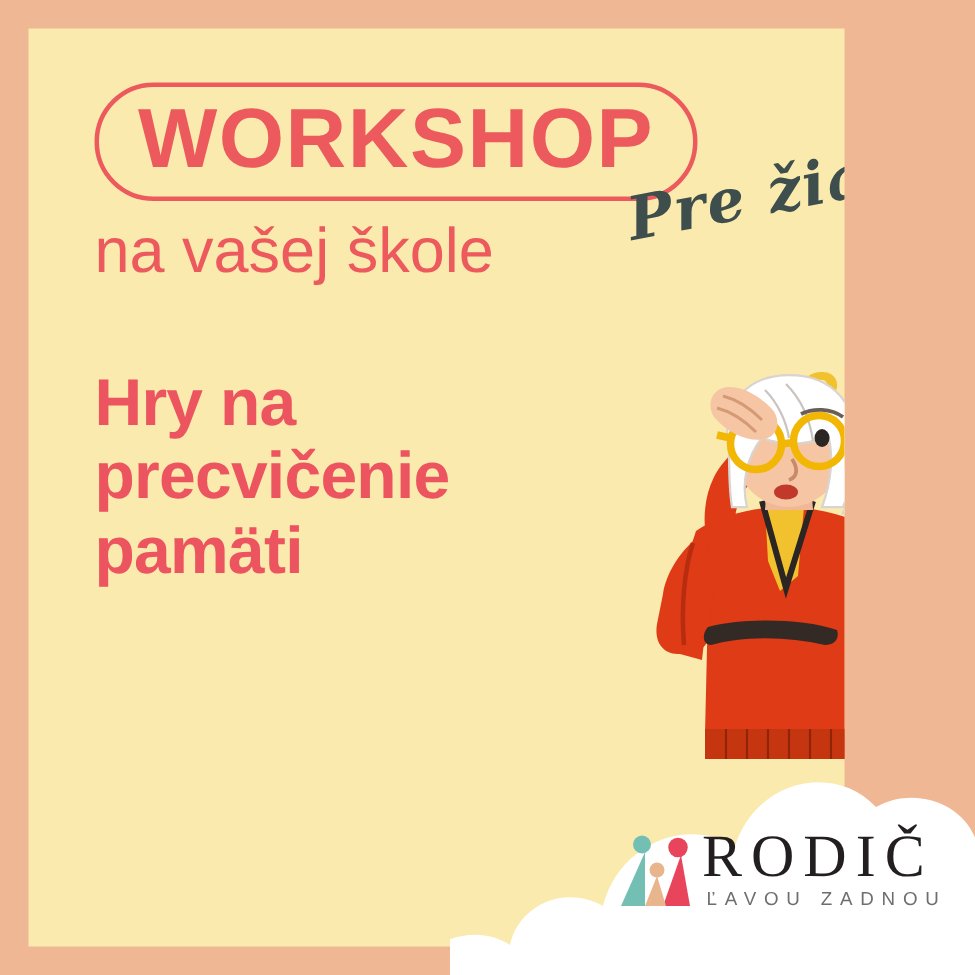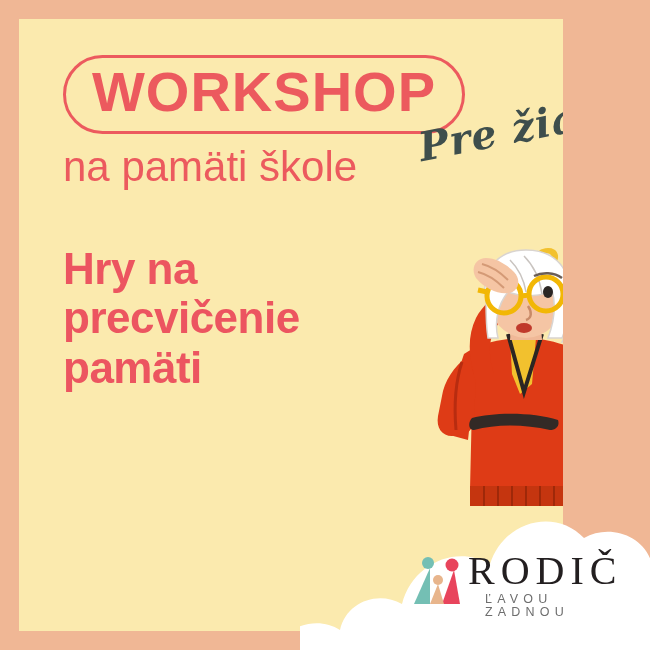--- a/index.html
+++ b/index.html
@@ -150,35 +150,35 @@
     letter-spacing: 6px;
     line-height: 0.95;
   }
   .logo-tagline {
     font-family: "Liberation Sans", sans-serif;
     font-size: 12.5px;
     color: #6E6E6E;
     letter-spacing: 5.2px;
     line-height: 1;
     margin-top: 3px;
-    margin-left: 17px;
+    margin-left: 3px;
   }
 </style>
 </head>
 <body>
 
 <div class="poster">
 
   <div class="panel">
 
     <div class="header">
       <div class="workshop-pill">
         <span class="workshop-text">WORKSHOP</span>
       </div>
-      <div class="subtitle">na pamäti škole</div>
+      <div class="subtitle">na vašej škole</div>
     </div>
 
     <div class="script-tag">
       <span class="script-text">Pre žiakov</span>
     </div>
 
     <div class="headline">Hry na precvičenie pamäti</div>
 
     <div class="illustration">
       <svg viewBox="0 0 235 305" xmlns="http://www.w3.org/2000/svg">

